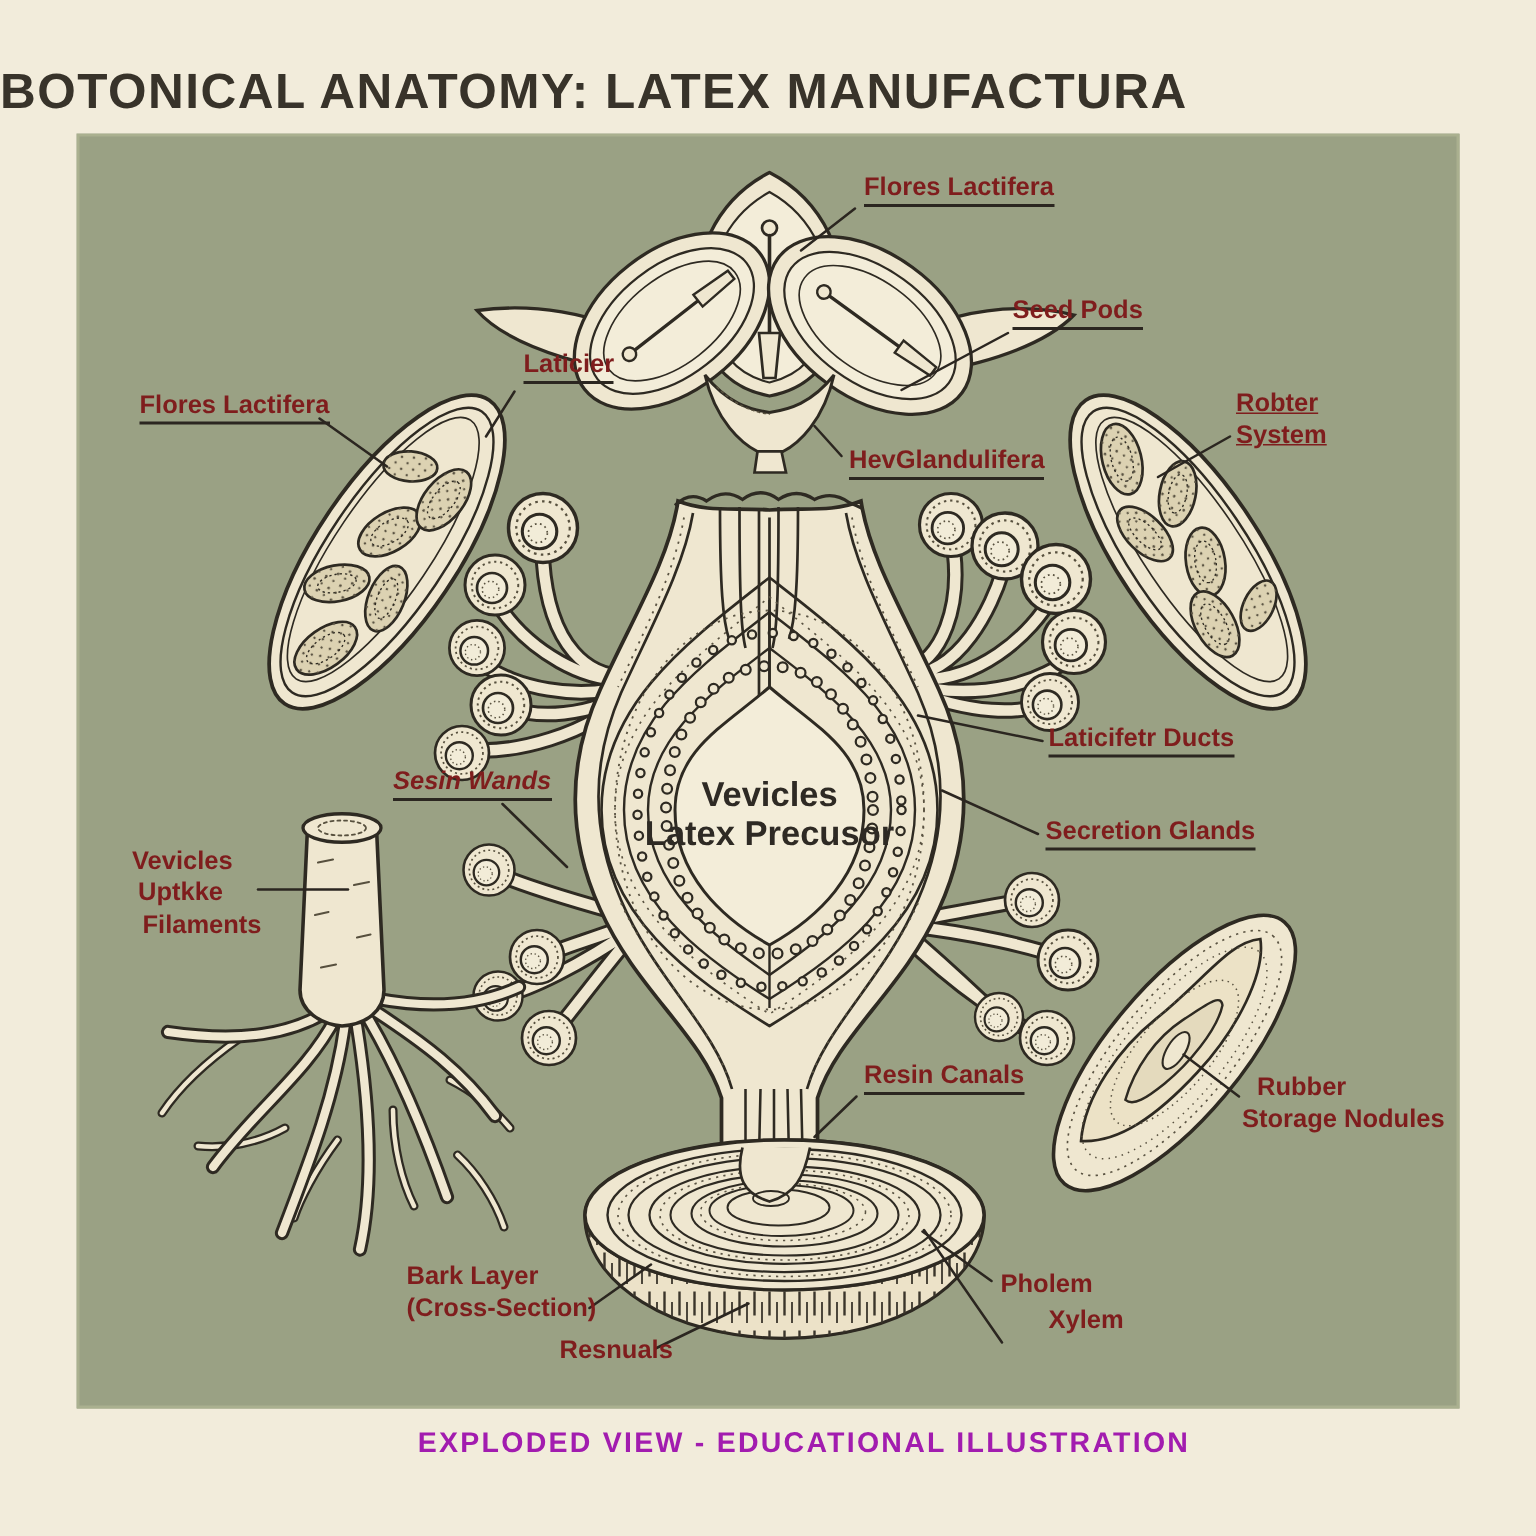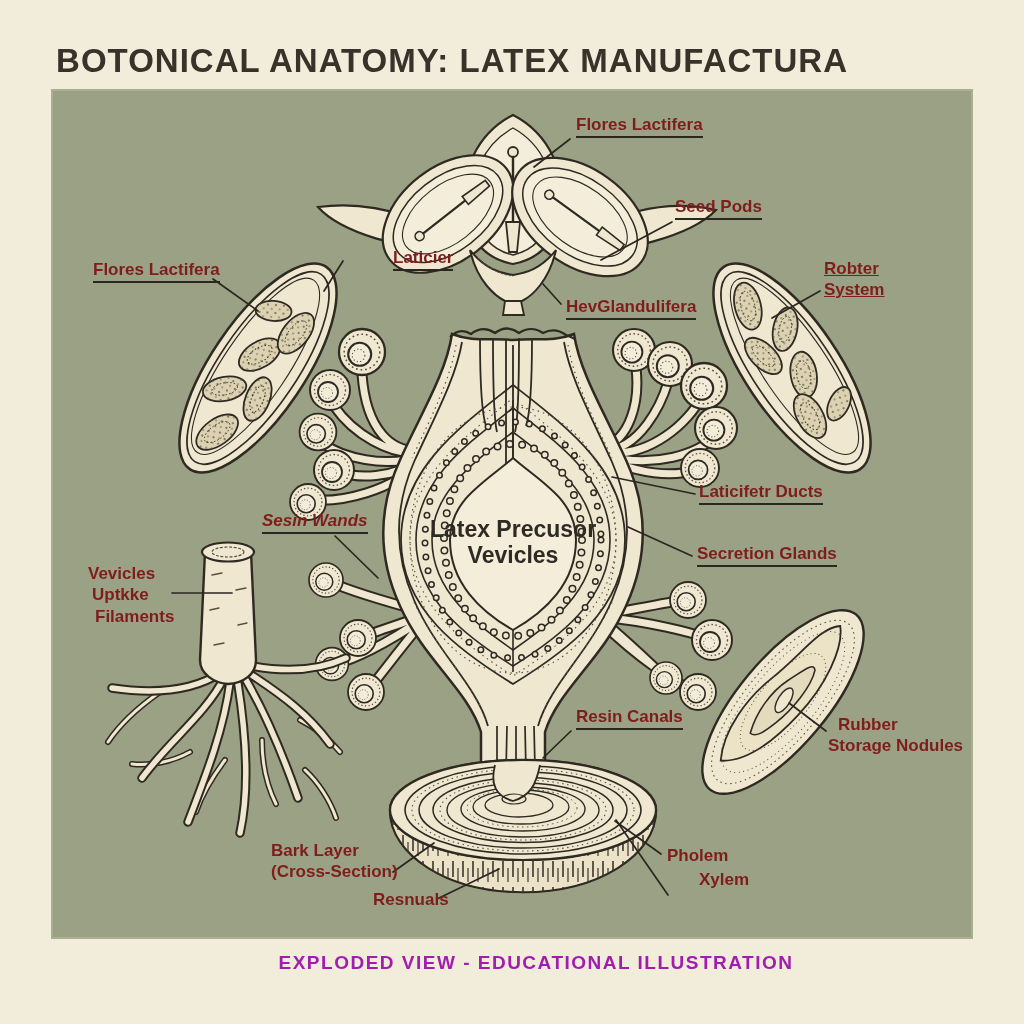--- a/index.html
+++ b/index.html
@@ -8,21 +8,21 @@
     background:#f2ecdb;
     font-family:"Liberation Sans", sans-serif;
     color:#2b2620;
   }
   .panel{
     position:absolute;left:51px;top:89px;width:922px;height:850px;
     background:#9aa184;
     box-shadow:inset 0 0 0 2px #aab08f;
   }
   .title{
-    position:absolute;left:0;top:42px;width:848px;text-align:right;
+    position:absolute;left:0;top:42px;width:848px;text-align:left;
     font-size:33px;font-weight:bold;letter-spacing:1px;color:#38332a;
   }
   .footer{
     position:absolute;left:0;top:952px;width:1000px;text-align:center;
     font-size:19px;font-weight:bold;letter-spacing:1.5px;color:#a21caf;padding-left:36px;
   }
   svg.diagram{position:absolute;left:0;top:0;}
   .lbl{
     position:absolute;font-size:17px;font-weight:bold;color:#7f1d1d;
     line-height:1.25;white-space:nowrap;
@@ -251,21 +251,21 @@
     <path d="M437,899 L499,869"></path>
     <path d="M661,854 L615,821"></path>
     <path d="M668,895 L616,820"></path>
     <path d="M826,731 L789,703"></path>
   </g>
 </svg>
 
 <div class="lbl" style="left:576px;top:114px;"><span class="u">Flores Lactifera</span></div>
 <div class="lbl" style="left:675px;top:196px;"><span class="u">Seed Pods</span></div>
 <div class="lbl" style="left:566px;top:296px;"><span class="u">HevGlandulifera</span></div>
-<div class="lbl" style="left:349px;top:247px;margin-left:44px;"><span class="u">Laticier</span></div>
+<div class="lbl" style="left:349px;top:232px;"><span class="u">Laticier</span></div>
 <div class="lbl" style="left:93px;top:259px;"><span class="u">Flores Lactifera</span></div>
 <div class="lbl" style="left:824px;top:258px;text-decoration:underline;">
   <div>Robter</div>
   <div>System</div>
 </div>
 <div class="lbl" style="left:699px;top:481px;text-align:center;"><span class="u">Laticifetr Ducts</span></div>
 <div class="lbl" style="left:697px;top:543px;"><span class="u">Secretion Glands</span></div>
 <div class="lbl" style="left:262px;top:510px;font-style:italic;"><span class="u">Sesin Wands</span></div>
 <div class="lbl" style="left:88px;top:563px;">
   <div>Vevicles</div>
@@ -279,17 +279,17 @@
 </div>
 <div class="lbl" style="left:373px;top:889px;"><span>Resnuals</span></div>
 <div class="lbl" style="left:667px;top:845px;"><span>Pholem</span></div>
 <div class="lbl" style="left:659px;top:869px;margin-left:40px;"><span>Xylem</span></div>
 <div class="lbl" style="left:828px;top:714px;">
   <div style="padding-left:10px;">Rubber</div>
   <div>Storage Nodules</div>
 </div>
 
 <div class="center-lbl">
+  <div>Vevicles</div>
   <div>Latex Precusor</div>
-  <div>Vevicles</div>
 </div>
 
 <div class="footer">EXPLODED VIEW - EDUCATIONAL ILLUSTRATION</div>
 
 </body></html>

